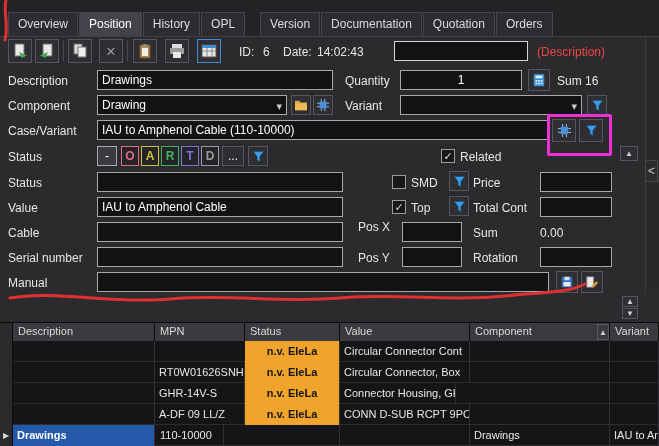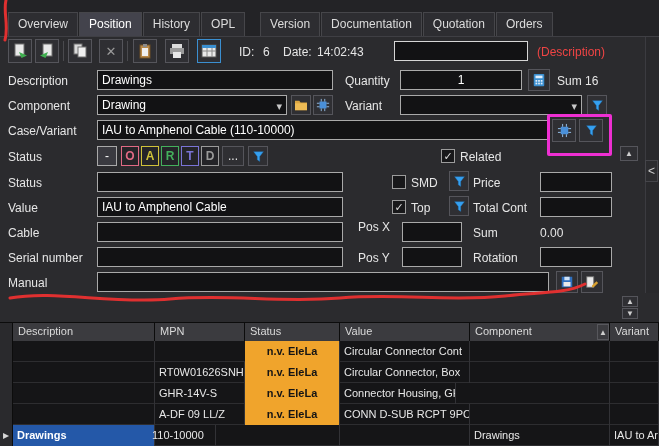--- a/index.html
+++ b/index.html
@@ -352,21 +352,21 @@
       <div class="gc" style="left:155px;width:90px">A-DF 09 LL/Z</div>
       <div class="gc orange" style="left:245px;width:95px">n.v. EleLa</div>
       <div class="gc" style="left:340px;width:130px">CONN D-SUB RCPT 9PO</div>
       <div class="gc" style="left:470px;width:140px"></div>
       <div class="gc" style="left:610px;width:49px"></div>
     </div>
 
     <div class="grow" style="top:102px">
       <div class="gc sel-col rowptr" style="left:0;width:13px"></div>
       <div class="gc selected" style="left:13px;width:142px;font-weight:700">Drawings</div>
-      <div class="gc" style="left:148px;width:68px">110-10000</div>
+      <div class="gc" style="left:156px;width:68px">110-10000</div>
       <div class="gc" style="left:245px;width:95px"></div>
       <div class="gc" style="left:340px;width:130px"></div>
       <div class="gc" style="left:470px;width:140px">Drawings</div>
       <div class="gc" style="left:610px;width:49px">IAU to Ar</div>
     </div>
   </div>
 
   <svg class="anno" width="659" height="446" viewBox="0 0 659 446">
     <path d="M6 0 C 3 12, 9 26, 5 40" stroke="var(--annotation-red)" stroke-width="3" fill="none" stroke-linecap="round"></path>
     <path d="M10 298 C 55 290, 110 304, 170 299 C 230 294, 280 303, 340 298 C 400 293, 450 302, 505 296 C 540 292, 565 294, 585 284" stroke="var(--annotation-red)" stroke-width="3" fill="none" stroke-linecap="round"></path>

